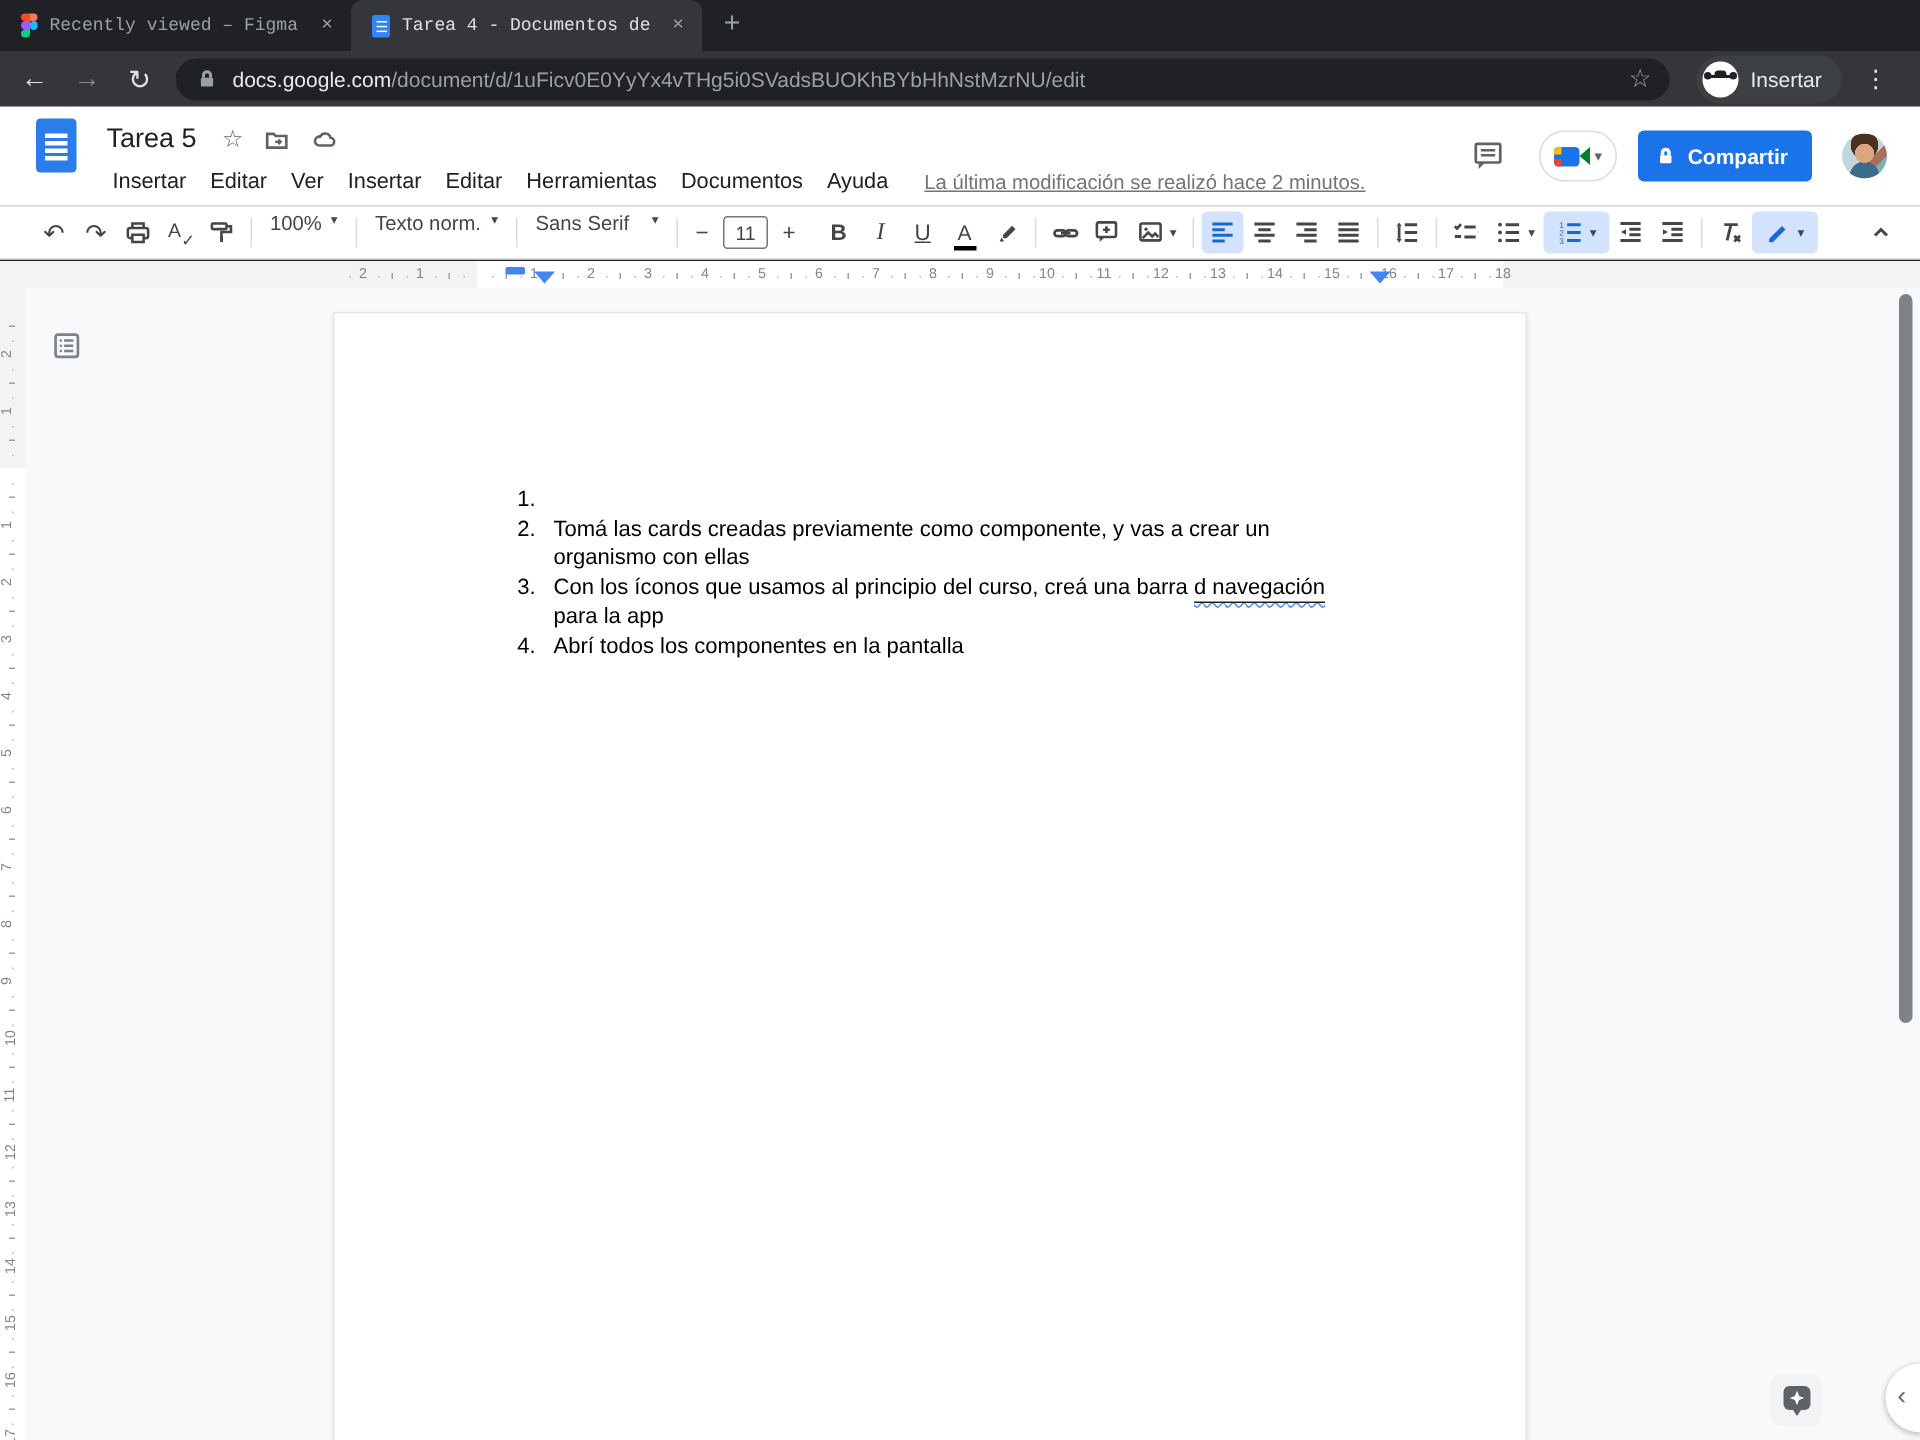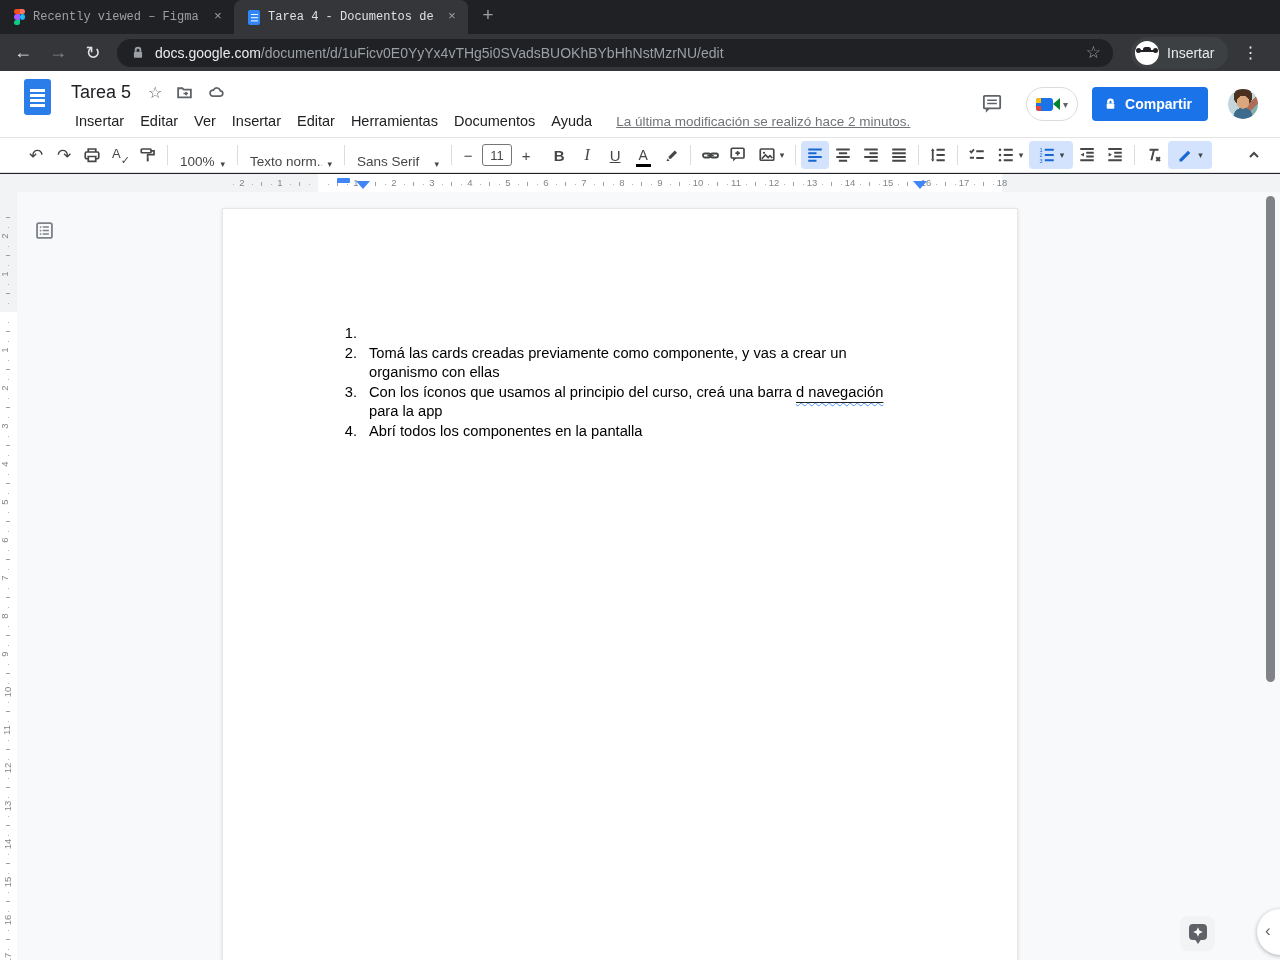--- a/index.html
+++ b/index.html
@@ -79,21 +79,21 @@
   .caret { font-size:10px; color:#5f6368; }
 
   
   .editbar { position:absolute; left:0; top:137px; width:1280px; height:36px; background:#fff;
              border-top:1px solid #e4e4e4; border-bottom:1px solid #e0e0e0;
              display:flex; align-items:center; padding-left:22px; }
   .tbtn { min-width:28px; height:28px; display:flex; align-items:center; justify-content:center;
           border-radius:4px; color:#444746; font-size:15px; position:relative; flex:none; }
   .tbtn.on { background:#d3e3fd; }
   .tdiv { width:1px; height:20px; background:#dadce0; margin:0 5px; flex:none; }
-  .tdrop { height:28px; display:flex; align-items:flex-end; gap:6px; padding:0 7px; border-radius:4px;
+  .tdrop { height:28px; display:flex; align-items:flex-start; gap:6px; padding:0 7px; border-radius:4px;
            font-size:13.5px; color:#444746; flex:none; white-space:nowrap; }
   .darr { font-size:9px; color:#444746; }
   .sizebox { width:30px; height:22px; border:1px solid #747775; border-radius:3px; font-size:13px;
              color:#444746; display:flex; align-items:center; justify-content:center; margin:0 3px; }
   .bold-i { font-weight:bold; font-size:15px; }
   .italic-i { font-style:italic; font-family:"Liberation Serif",serif; font-size:16px; }
   .under-i { text-decoration:underline; font-size:15px; }
   .colorA { position:relative; font-size:14px; line-height:14px; }
   .colorA::after { content:""; position:absolute; left:-2px; bottom:-5px; width:15px; height:3.5px; background:#000; }
   .spell-i { position:relative; width:18px; height:18px; }

